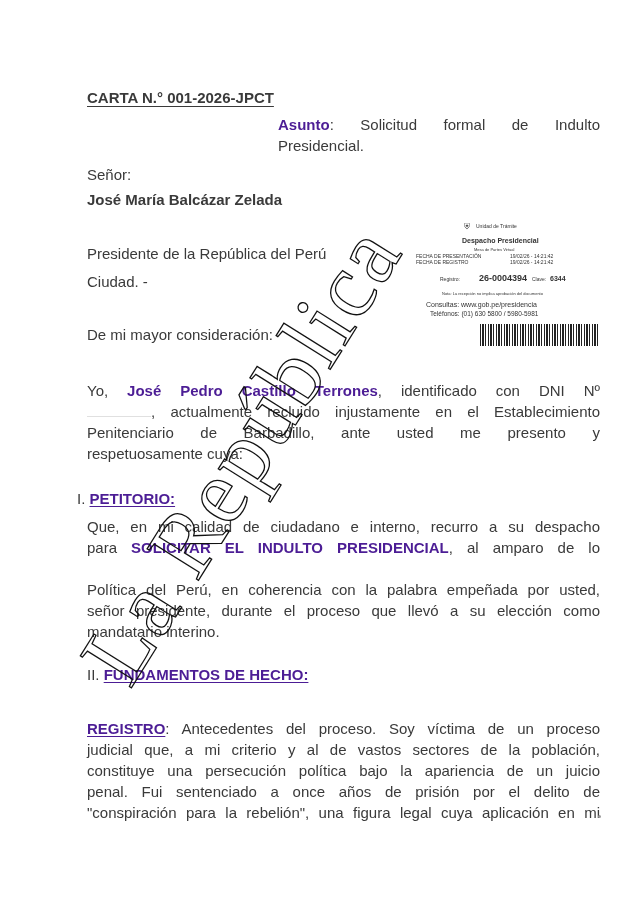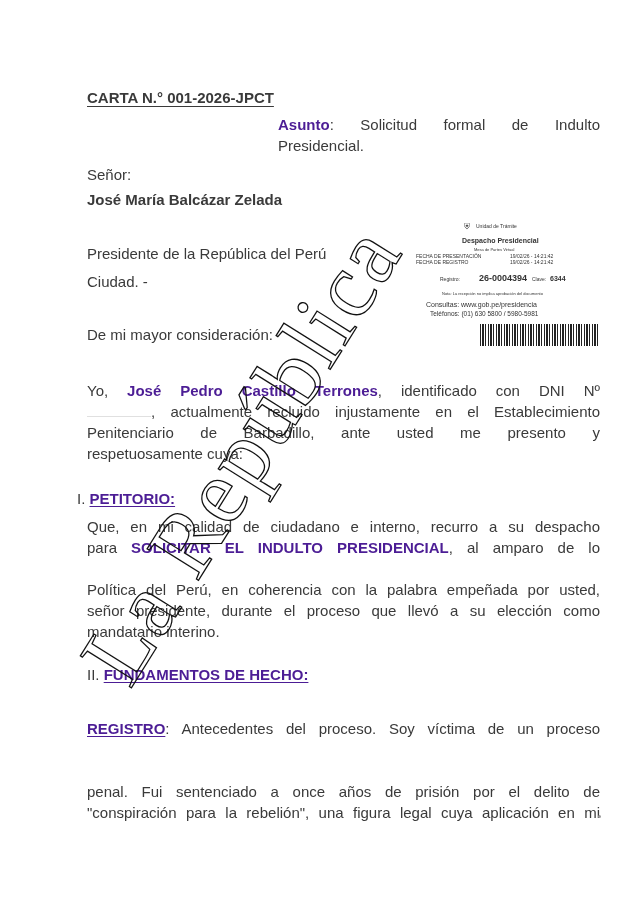--- a/index.html
+++ b/index.html
@@ -68,20 +68,22 @@
 
   <div class="line" style="left:77px; top:490px;"><span>I. </span><b><u>PETITORIO:</u></b></div>
   <div class="just" style="top:516px;">Que, en mi calidad de ciudadano e interno, recurro a su despacho</div>
   <div class="just" style="top:537px;"><span>para </span><b>SOLICITAR EL INDULTO PRESIDENCIAL</b><span>, al amparo de lo</span></div>
   <div class="just" style="top:579px;">Política del Perú, en coherencia con la palabra empeñada por usted,</div>
   <div class="just" style="top:600px;">señor presidente, durante el proceso que llevó a su elección como</div>
   <div class="just last" style="top:621px;">mandatario interino.</div>
 
   <div class="line" style="left:87px; top:666px;"><span>II. </span><b><u>FUNDAMENTOS DE HECHO:</u></b></div>
   <div class="just" style="top:718px;"><b><u>REGISTRO</u></b><span>: Antecedentes del proceso. Soy víctima de un proceso</span></div>
+  <div class="just" style="top:739px;">judicial que, a mi criterio y al de vastos sectores de la población,</div>
+  <div class="just" style="top:760px;">constituye una persecución política bajo la apariencia de un juicio</div>
   <div class="just" style="top:781px;">penal. Fui sentenciado a once años de prisión por el delito de</div>
   <div class="just" style="top:802px;">"conspiración para la rebelión", una figura legal cuya aplicación en mi</div>
 
   <div class="speck" style="left:598px; top:815px;"></div>
 
   <svg class="watermark" viewBox="0 0 640 904">
     <text x="0" y="0" transform="translate(130,690) rotate(-58)" font-family="'Liberation Serif', serif" font-size="92" fill="none" stroke="#111" stroke-width="1.3" letter-spacing="2">La República</text>
   </svg>
 </div>
 

